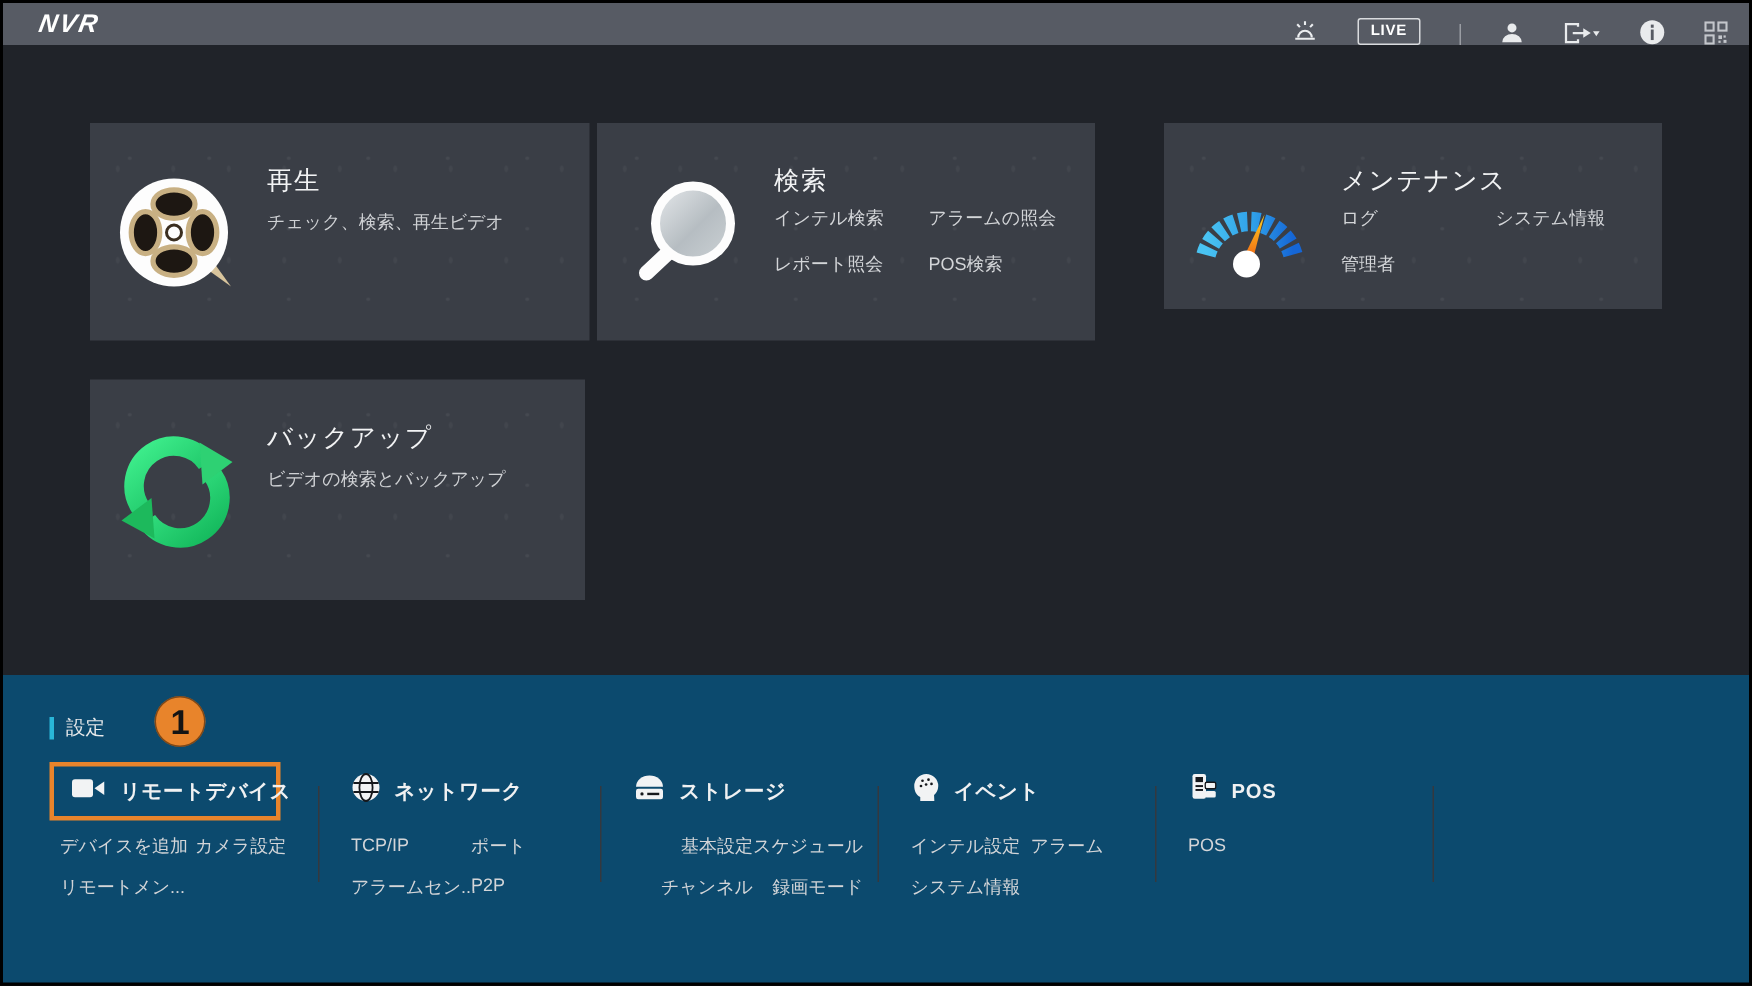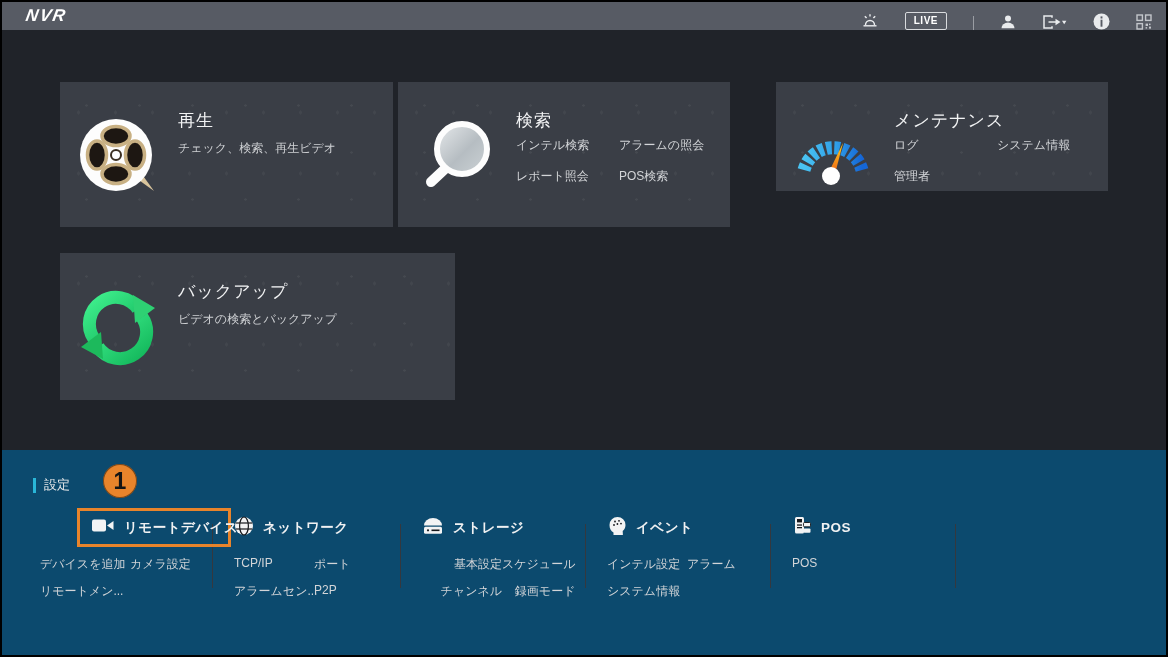--- a/index.html
+++ b/index.html
@@ -53,21 +53,21 @@
   .section-header { display:flex; align-items:center; gap:9px; height:39px;
                     padding-left:7px; cursor:pointer; }
   .section-title { color:#f0f1f2; font-size:13.5px; font-weight:bold;
                    letter-spacing:.5px; white-space:nowrap; }
   .section-links { display:grid; grid-template-columns:80px auto; row-gap:10px;
                    font-size:12px; color:#d3d5d8; margin-top:9px; padding-left:7px; }
   .section-links a { color:#d3d5d8; text-decoration:none; cursor:pointer; white-space:nowrap; }
 
   .sec-remote { left:31px; }
   .sec-remote .section-header { width:154px; border:3px solid #e8842b;
-                                padding-left:12px; gap:10px;margin-left:44px; }
+                                padding-left:12px; gap:10px; }
   .sec-remote .section-links { grid-template-columns:90px auto; padding-left:7px; }
   .sec-network { left:225px; }
   .sec-storage { left:413px;text-align:right; }
   .sec-event   { left:598px; }
   .sec-pos     { left:783px; }
   .sec-system  { left:963px; }
 
   .vsep { position:absolute; width:1px; top:74px; height:64px; background:#35383e; }
   .vsep1 { left:210px; } .vsep2 { left:398px; } .vsep3 { left:583px; }
   .vsep4 { left:768px; } .vsep5 { left:953px; }
@@ -170,21 +170,21 @@
       </span>
       <div class="tile-title">検索</div>
       <div class="tile-links">
         <a>インテル検索</a>
         <a>アラームの照会</a>
         <a>レポート照会</a>
         <a>POS検索</a>
       </div>
     </div>
 
-    <div class="tile" style="left:774px;top:52px;width:332px;height:109px;">
+    <div class="tile" style="left:774px;top:52px;width:332px;height:124px;">
       <span class="tile-icon">
         <svg width="80" height="80" viewBox="0 0 80 80">
           <defs>
             <linearGradient id="arc" x1="0" y1="0" x2="1" y2="0">
               <stop offset="0" stop-color="#49c3f2"></stop>
               <stop offset=".55" stop-color="#2f9fe8"></stop>
               <stop offset="1" stop-color="#1566d6"></stop>
             </linearGradient>
             <linearGradient id="needle" x1="0" y1="0" x2="0" y2="1">
               <stop offset="0" stop-color="#ffd21e"></stop>
@@ -197,21 +197,21 @@
         </svg>
       </span>
       <div class="tile-title">メンテナンス</div>
       <div class="tile-links">
         <a>ログ</a>
         <a>システム情報</a>
         <a>管理者</a>
       </div>
     </div>
 
-    <div class="tile" style="left:58px;top:223px;width:395px;height:147px;">
+    <div class="tile" style="left:58px;top:223px;width:330px;height:147px;">
       <span class="tile-icon">
         <svg width="80" height="80" viewBox="0 0 80 80">
           <defs>
             <linearGradient id="grn" x1="0" y1="0" x2="1" y2="1">
               <stop offset="0" stop-color="#40f08e"></stop>
               <stop offset="1" stop-color="#12b65a"></stop>
             </linearGradient>
           </defs>
           <g stroke="url(#grn)" stroke-width="13" fill="none">
             <path d="M16 52 A26 26 0 0 1 60 22"></path>

